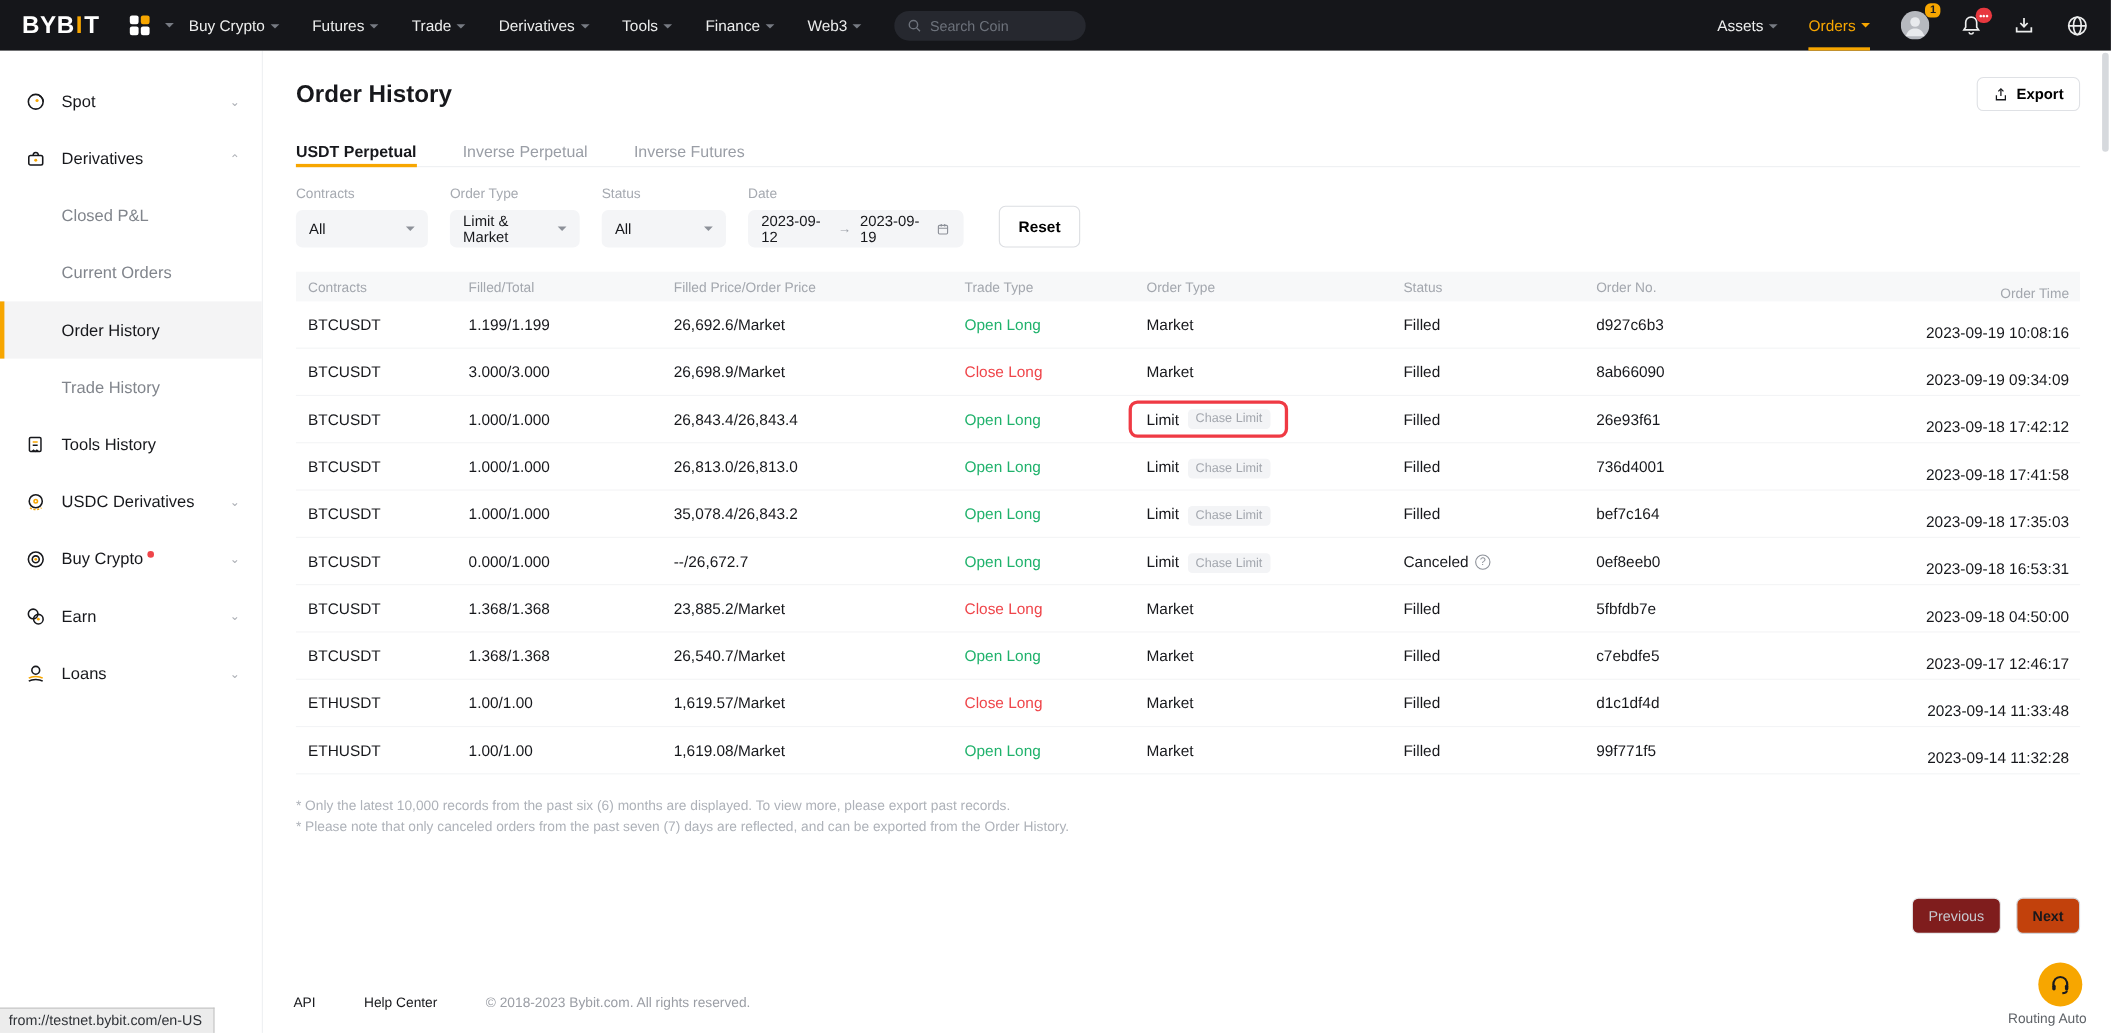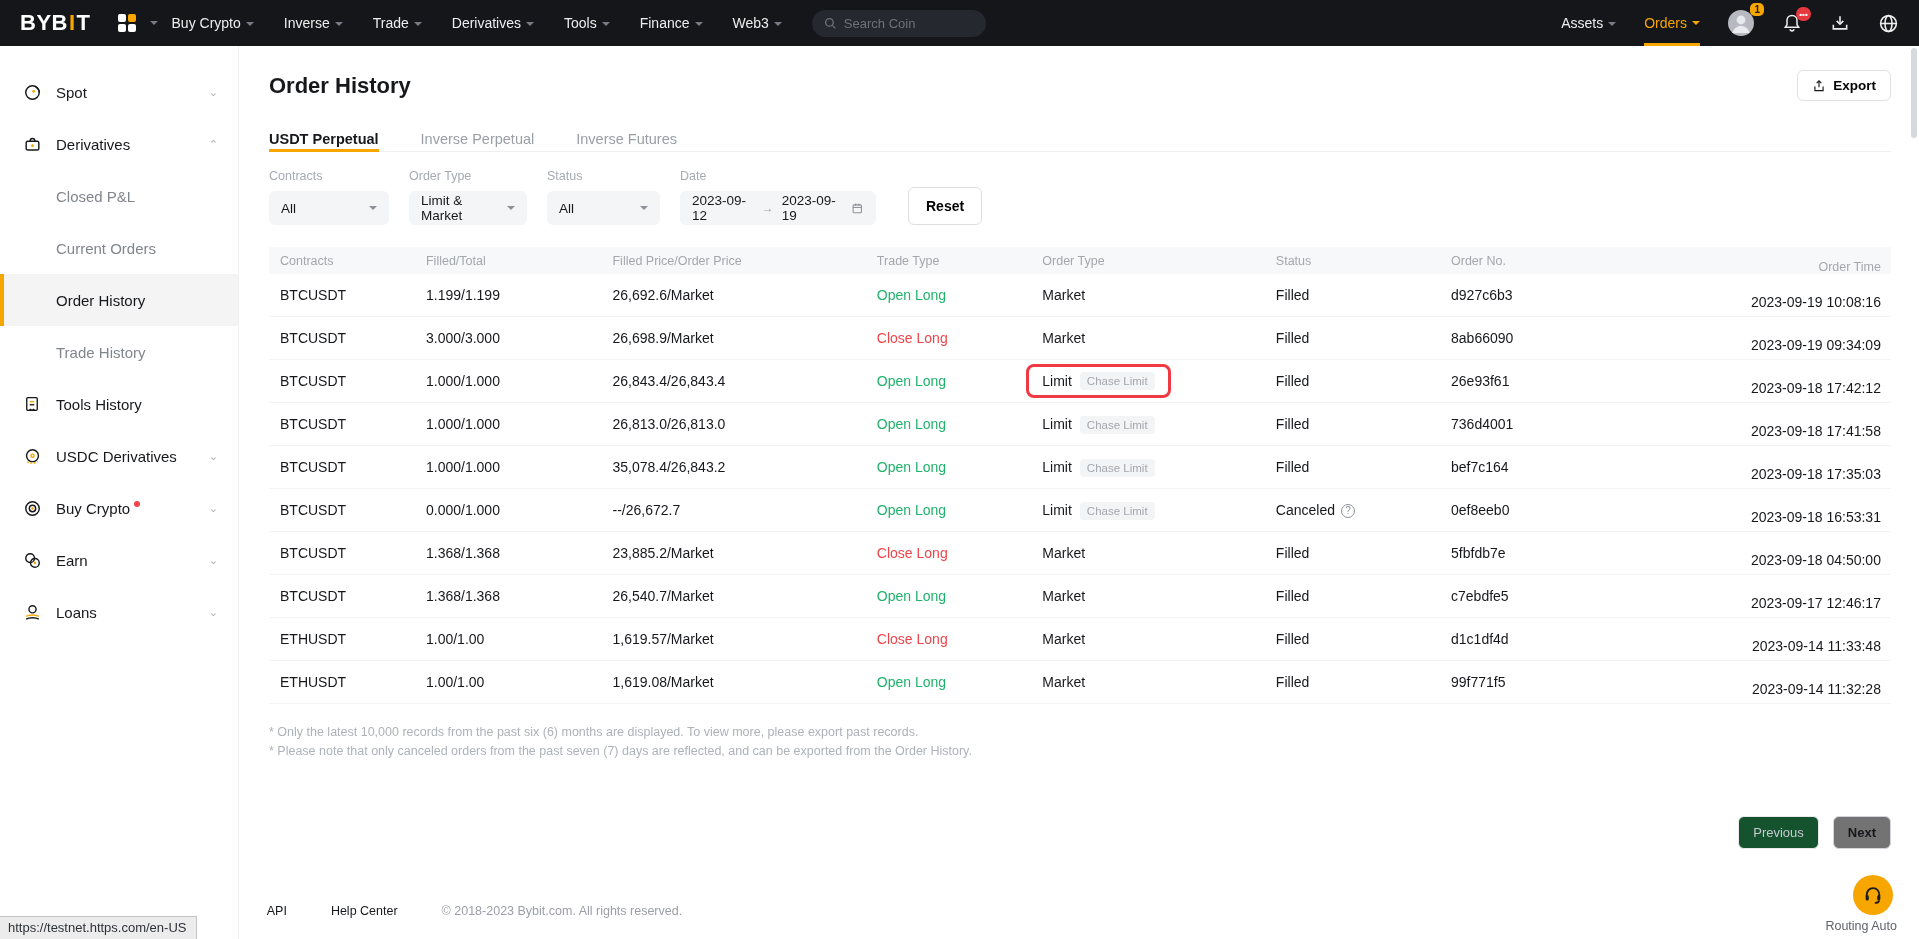--- a/index.html
+++ b/index.html
@@ -93,22 +93,22 @@
   .hlbox { display:inline-flex; align-items:center; border:3px solid #ef3a44; border-radius:8px;
     padding:5px 13px; margin-left:-16px; background:#fff; }
   .qmark { display:inline-flex; width:14px; height:14px; border:1px solid #8d9199; color:#8d9199;
     border-radius:50%; font-size:10px; align-items:center; justify-content:center; margin-left:6px;
     vertical-align:1px; }
 
   .notes { margin-top:19px; font-size:12.5px; color:#aeb2b9; line-height:19px; }
 
   .pager { display:flex; justify-content:flex-end; gap:14px; margin-top:55px; }
   .pg-btn { height:33px; border-radius:6px; font-size:13px; padding:0 14px; cursor:pointer; font-family:inherit; }
-  .pg-prev { border:1px solid #e8eaec; background:#14532d; color:#c6c9cf;text-align:right; }
-  .pg-next { border:1px solid #d2d5da; background:#737373; color:#17181c; font-weight:700; }
+  .pg-prev { border:1px solid #e8eaec; background:#7f1d1d; color:#c6c9cf;text-align:right; }
+  .pg-next { border:1px solid #d2d5da; background:#c2410c; color:#17181c; font-weight:700; }
 
   
   .footer { position:absolute; left:0; right:0; bottom:21px; display:flex; align-items:center;
     gap:44px; padding-left:18px; font-size:12.5px; z-index:5; }
   .footer .flink { color:#17181c; cursor:pointer; white-space:nowrap; }
   .footer .copy { color:#9b9ea5; }
   .routing { position:absolute; right:22px; bottom:6px; font-size:12.5px; color:#5f6368; z-index:6; }
   .chat-fab { position:absolute; right:26px; bottom:24px; width:40px; height:40px; border-radius:50%;
     background:#f7a600; display:flex; align-items:center; justify-content:center; cursor:pointer; z-index:7;
     border:none; }
@@ -133,21 +133,21 @@
     <div class="grid-icon">
         <i></i>
         <i></i>
         <i></i>
         <i></i>
       </div>
     <span class="caret"></span>
   </div>
   <div class="nav-menu">
     <span class="nav-item"><span>Buy Crypto</span><span class="caret"></span></span>
-    <span class="nav-item"><span>Inverse</span><span class="caret"></span></span>
+    <span class="nav-item"><span>Futures</span><span class="caret"></span></span>
     <span class="nav-item"><span>Trade</span><span class="caret"></span></span>
     <span class="nav-item"><span>Derivatives</span><span class="caret"></span></span>
     <span class="nav-item"><span>Tools</span><span class="caret"></span></span>
     <span class="nav-item"><span>Finance</span><span class="caret"></span></span>
     <span class="nav-item"><span>Web3</span><span class="caret"></span></span>
   </div>
   <div class="search">
     <svg width="13" height="13" viewBox="0 0 24 24">
         <circle cx="10" cy="10" r="7" fill="none" stroke="#6d727b" stroke-width="2.4"></circle>
         <line x1="15.5" y1="15.5" x2="21" y2="21" stroke="#6d727b" stroke-width="2.4"></line>
@@ -483,14 +483,14 @@
 <span class="routing">Routing Auto</span>
 <button class="chat-fab">
   <svg width="22" height="22" viewBox="0 0 24 24">
       <path d="M5 13 C5 7.5 8 4.5 12 4.5 C16 4.5 19 7.5 19 13" fill="none" stroke="#1b1b1f" stroke-width="2.1"></path>
       <rect x="4" y="12" width="3.4" height="6" rx="1.7" fill="#1b1b1f"></rect>
       <rect x="16.6" y="12" width="3.4" height="6" rx="1.7" fill="#1b1b1f"></rect>
       <path d="M18.5 18 C18.5 20 16.5 20.6 14 20.6" fill="none" stroke="#1b1b1f" stroke-width="2.1"></path>
     </svg>
 </button>
 
-<div class="status-tip">https://testnet.https.com/en-US</div>
+<div class="status-tip">from://testnet.bybit.com/en-US</div>
 <div class="scroll-thumb"></div>
 
 </body></html>

